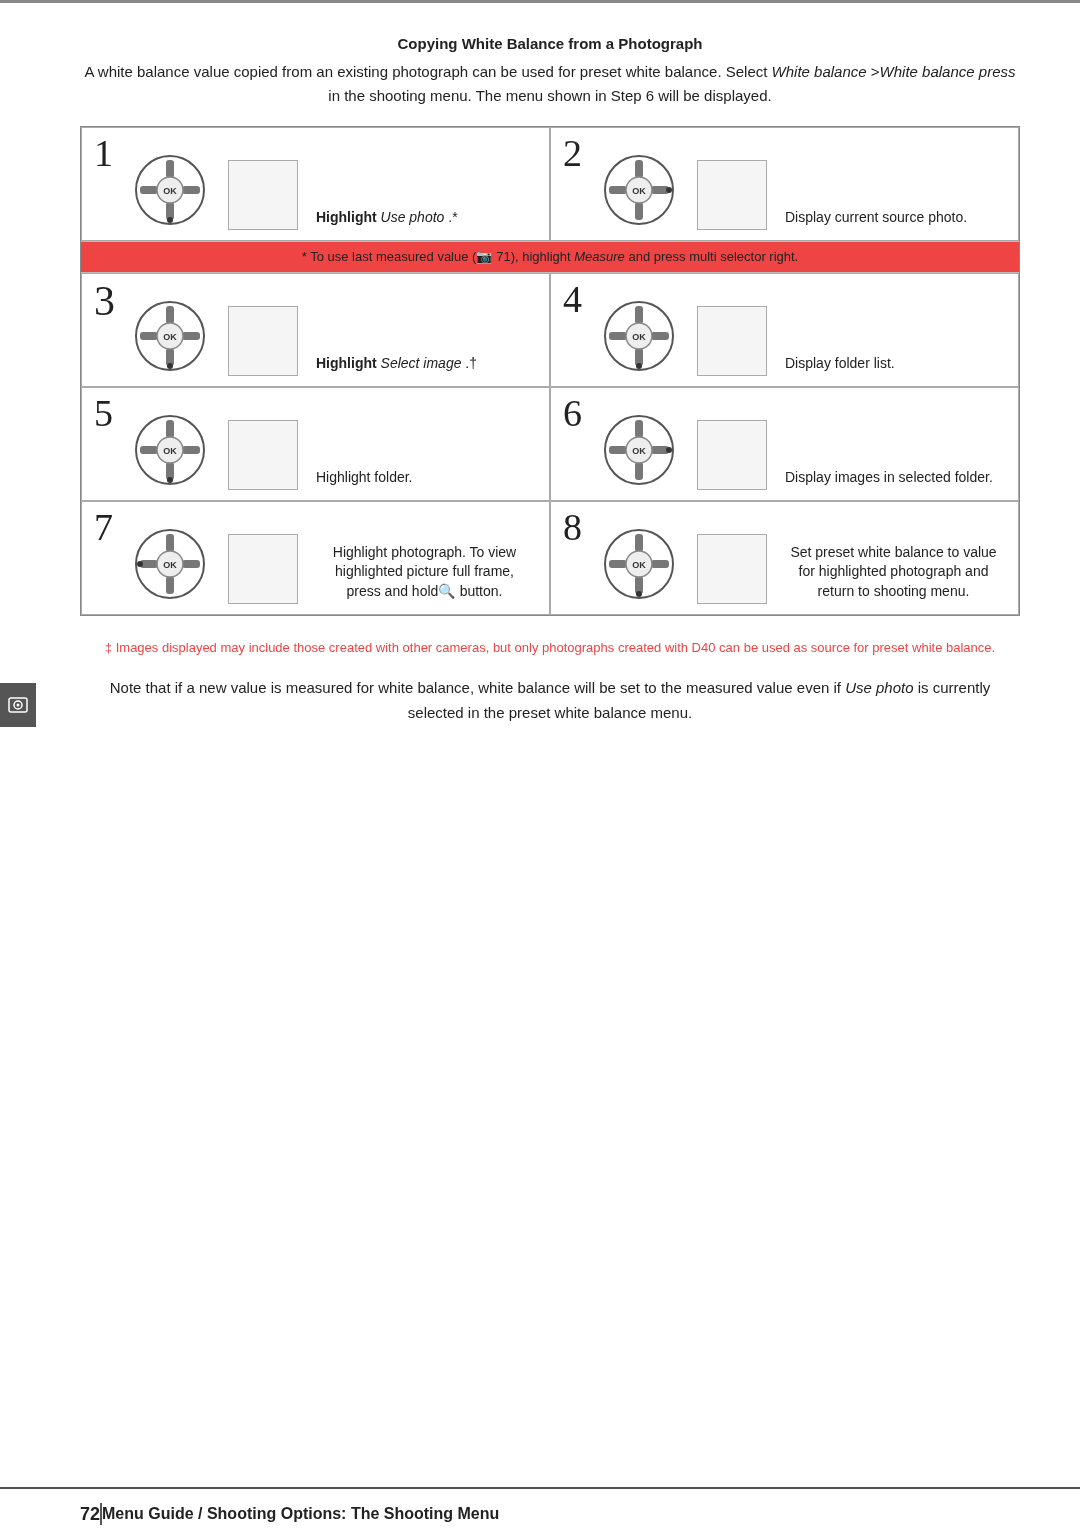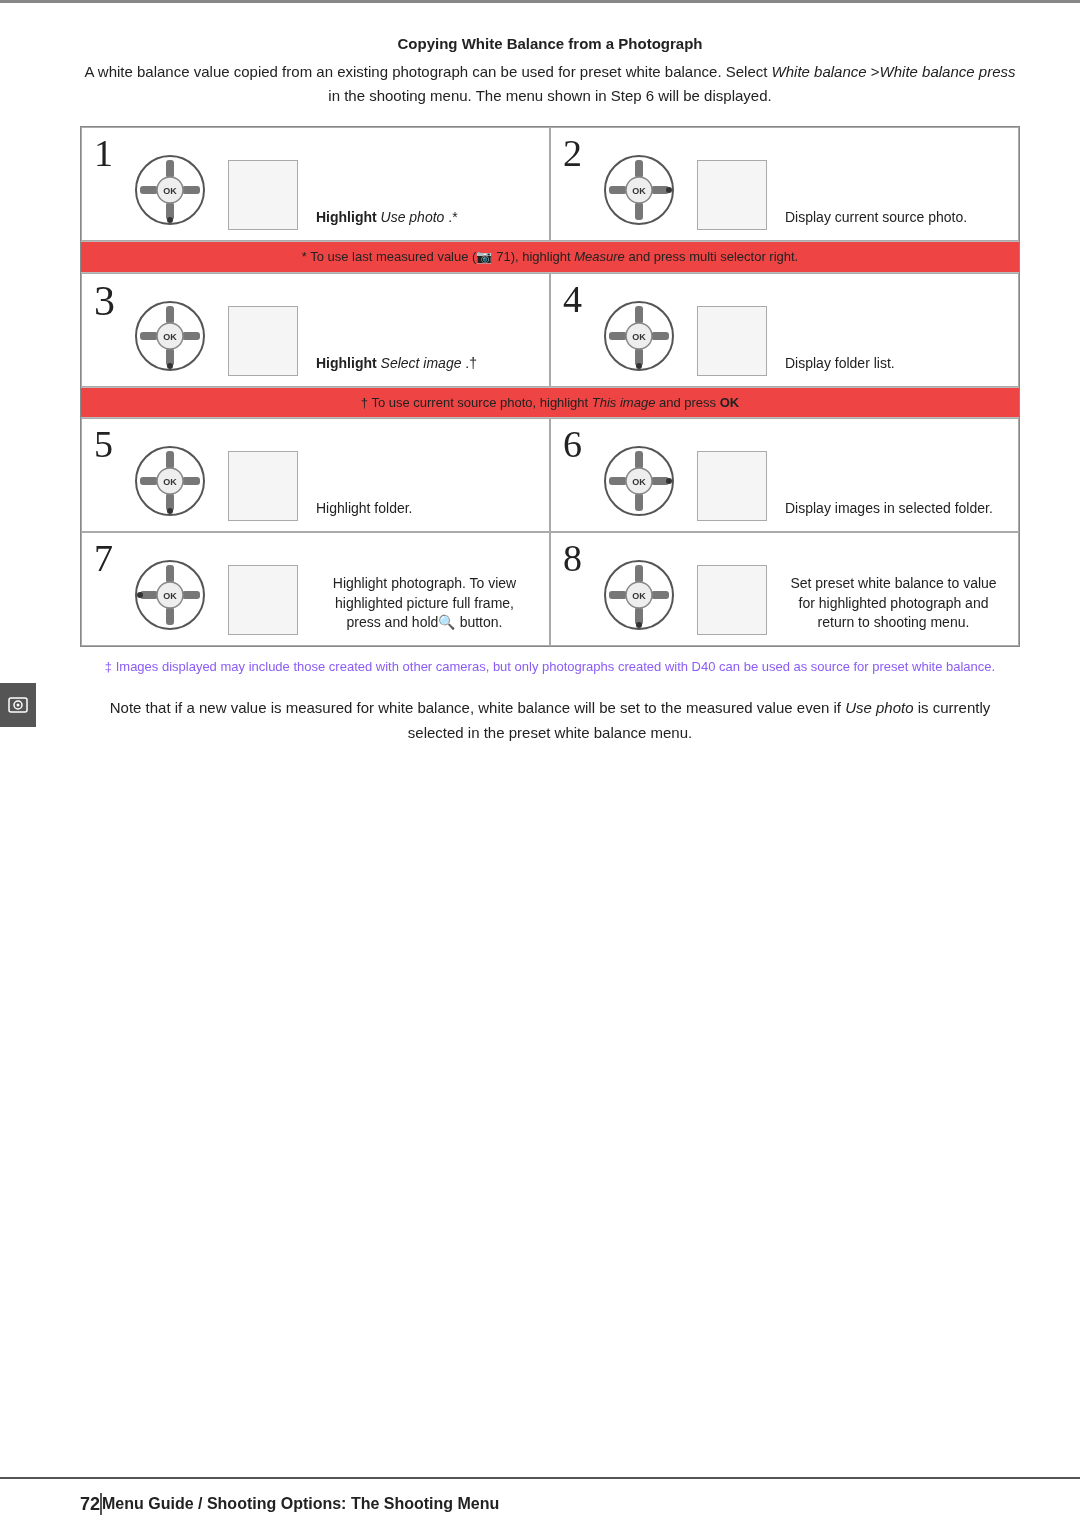--- a/index.html
+++ b/index.html
@@ -92,24 +92,24 @@
       padding: 4px 0 4px 0;
       border-left: none;
       border-right: none;
       grid-column: 1 / -1;
       border-top: 1px solid #bbb;
       border-bottom: 1px solid #bbb;
       background: #ef4444;
       padding: 5px 10px;
     }
     .footnote-section {
-      margin-top: 10px;
+      margin-top: 22px;
       font-size: 13px;
       line-height: 1.6;
-      color: #8b5cf6;
+      color: #ef4444;
     }
     .note-text {
       margin-top: 18px;
       font-size: 15px;
       line-height: 1.65;
     }
     .note-text em { font-style: italic; }
     
     .side-tab {
       position: absolute;
@@ -234,23 +234,20 @@
             <circle cx="40" cy="40" r="13" fill="#eee" stroke="#888" stroke-width="1.5"></circle>
             <text x="40" y="44" text-anchor="middle" font-size="9" font-weight="bold" fill="#333">OK</text>
             <circle cx="40" cy="70" r="3" fill="#333"></circle>
           </svg>
         </div>
         <div class="screen-wrap"></div>
         <div class="step-label">Display folder list.</div>
       </div>
     </div>
 
-    <div class="note-row">
-      † To use current source photo, highlight <em>This image</em>   and press <strong>OK</strong>
-    </div>
 
     <div class="step-cell">
       <div class="step-number">5</div>
       <div class="step-inner">
         <div class="dial-wrap">
           <svg width="80" height="80" viewBox="0 0 80 80">
             <circle cx="40" cy="40" r="34" fill="none" stroke="#555" stroke-width="2"></circle>
             <rect x="36" y="10" width="8" height="18" rx="3" fill="#777"></rect>
             <rect x="36" y="52" width="8" height="18" rx="3" fill="#777"></rect>
             <rect x="10" y="36" width="18" height="8" rx="3" fill="#777"></rect>
@@ -332,17 +329,17 @@
   <div class="footnote-section">
     <span>‡ Images displayed may include those created with other cameras, but only photographs created with D40 can be used as source for preset white balance.</span>
   </div>
 
   <div class="note-text">
     Note that if a new value is measured for white balance, white balance will be set to the measured value even if <em>Use photo</em>   is currently selected in the preset white balance menu.
   </div>
 
 </div>
 
-<div style="position:absolute; bottom:0; left:0; width:100%; border-top:2px solid #555; padding:14px 60px 14px 80px; display:flex; align-items:center; gap:0; background:#fff;">
+<div style="position:absolute; bottom:0; left:0; width:100%; border-top:2px solid #555; padding:14px 60px 4px 80px; display:flex; align-items:center; gap:0; background:#fff;">
   <span style="font-weight:bold; font-size:18px;">72</span>
   <span style="width:2px; height:22px; background:#555; display:inline-block;"></span>
   <span style="font-size:16px; font-weight:bold;">Menu Guide / Shooting Options: The Shooting Menu</span>
 </div>
 
 </body></html>

